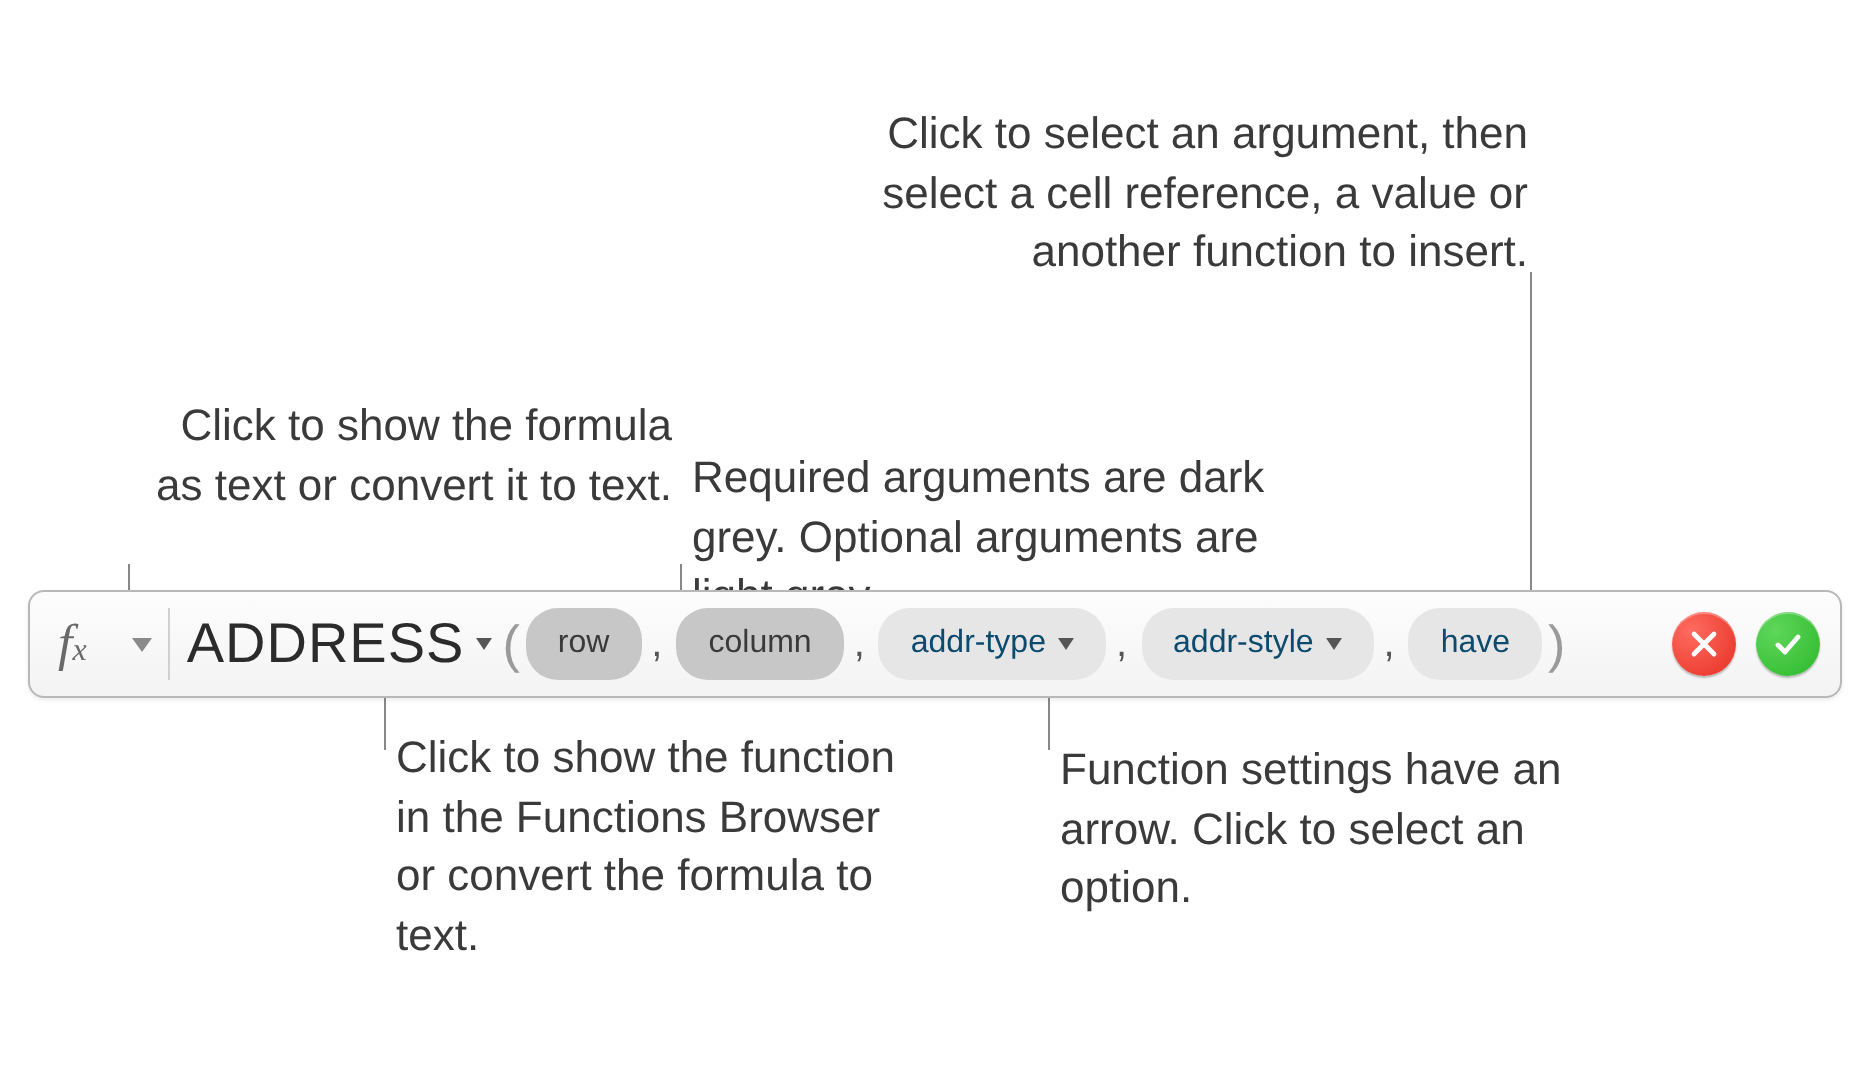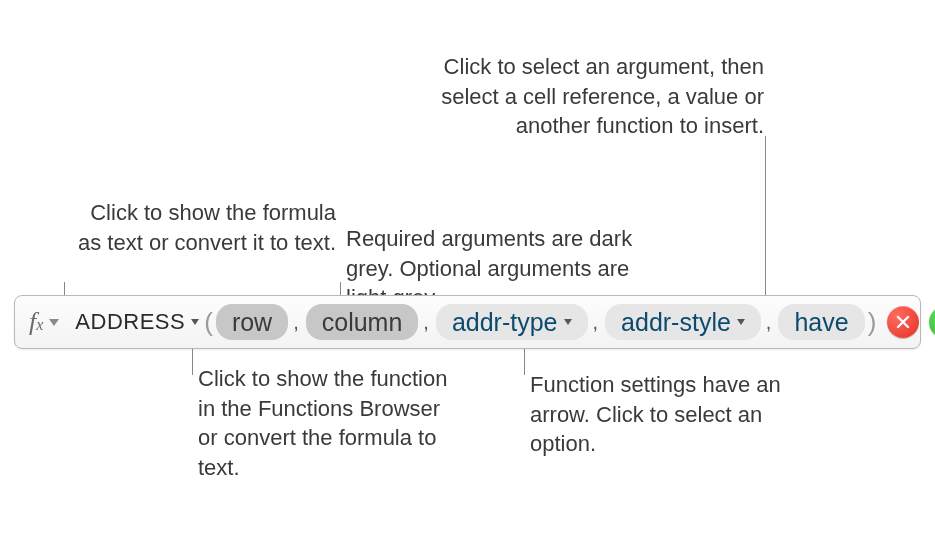--- a/index.html
+++ b/index.html
@@ -33,21 +33,21 @@
     border-radius: 8px;
     background: linear-gradient(#fdfdfd, #f3f3f3);
     display: flex;
     align-items: center;
     padding: 0 6px 0 4px;
     box-shadow: 0 1px 2px rgba(0,0,0,0.08);
   }
   .fx {
     display: flex;
     align-items: center;
-    gap: 4px;
+    gap: 21px;
     padding: 0 8px 0 10px;
     color: #6a6a6a;
     font-style: italic;
     font-family: "Times New Roman", serif;
     font-size: 26px;
     height: 100%;
     cursor: pointer;
   }
   .fx .sub { font-size: 16px; font-style: italic; transform: translateY(4px) translateX(-2px); }
   .chevron {
@@ -73,39 +73,39 @@
     align-items: center;
     gap: 0;
     padding-left: 8px;
     font-size: 20px;
     color: #454545;
     flex: 1;
   }
   .fn-name {
     display: inline-flex;
     align-items: center;
-    font-size: 22px;
+    font-size: 28px;
     letter-spacing: 0.5px;
     color: #2b2b2b;
     padding-right: 2px;
     cursor: pointer;
   }
   .paren {
     font-size: 26px;
     color: #9a9a9a;
     padding: 0 3px;
     font-weight: 300;
   }
   .token {
     display: inline-flex;
     align-items: center;
     height: 36px;
     padding: 0 16px;
     border-radius: 16px;
-    font-size: 25px;
+    font-size: 16px;
     cursor: pointer;
     white-space: nowrap;
     justify-content: flex-end;
   }
   .token.req {
     background: #c7c7c7;
     color: #3a3a3a;
   }
   .token.opt {
     background: #e6e6e6;

